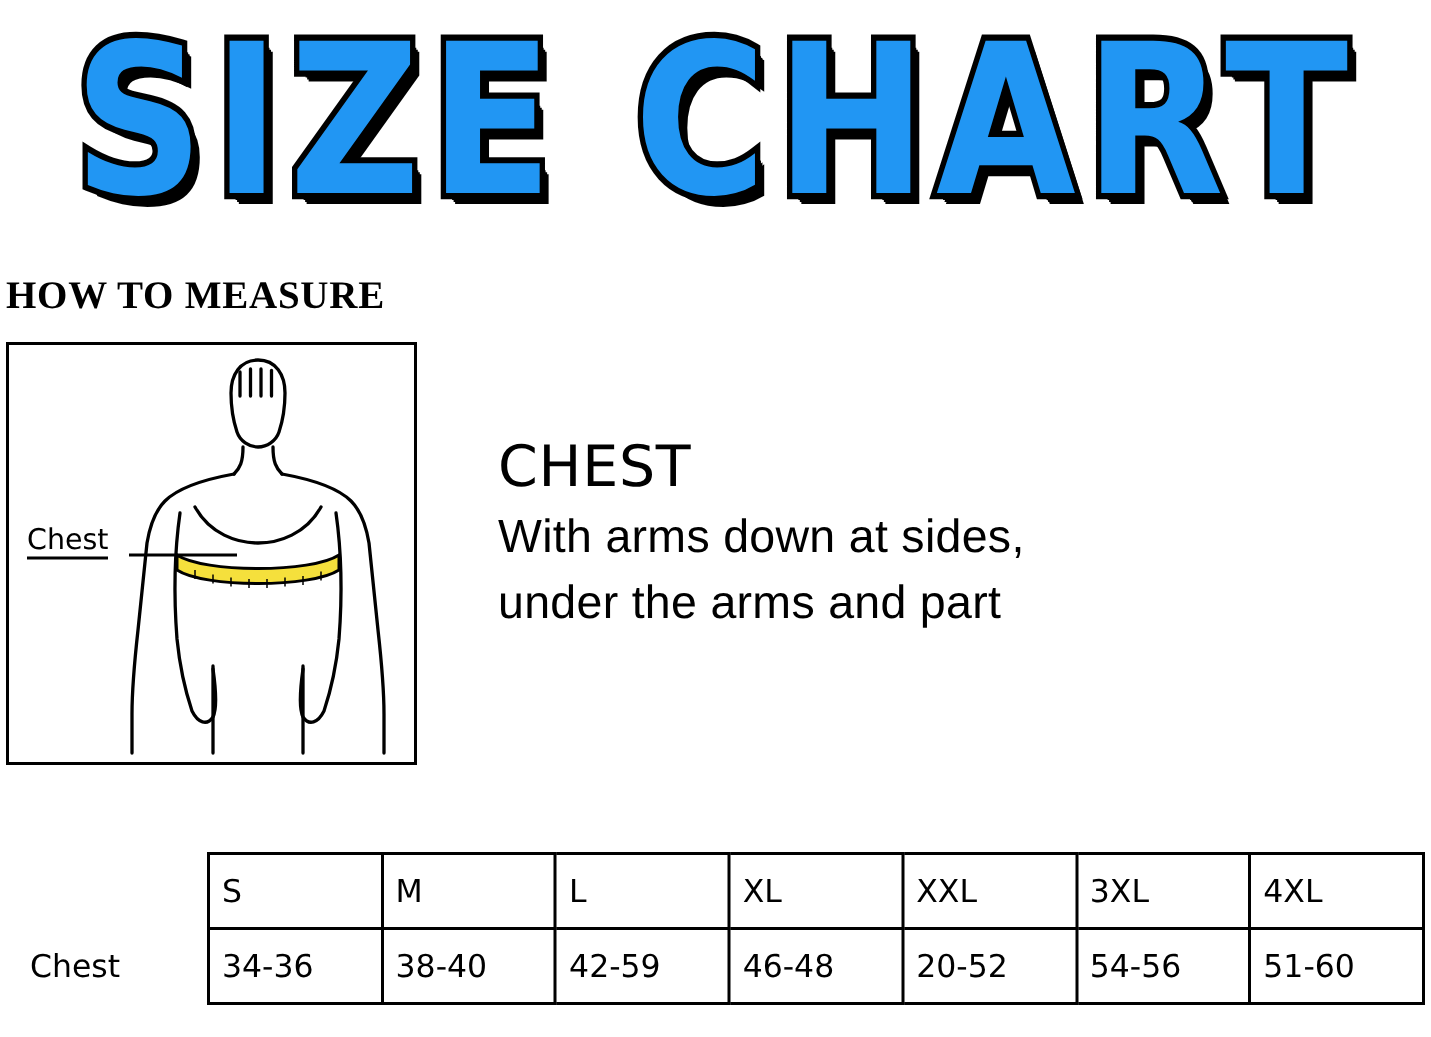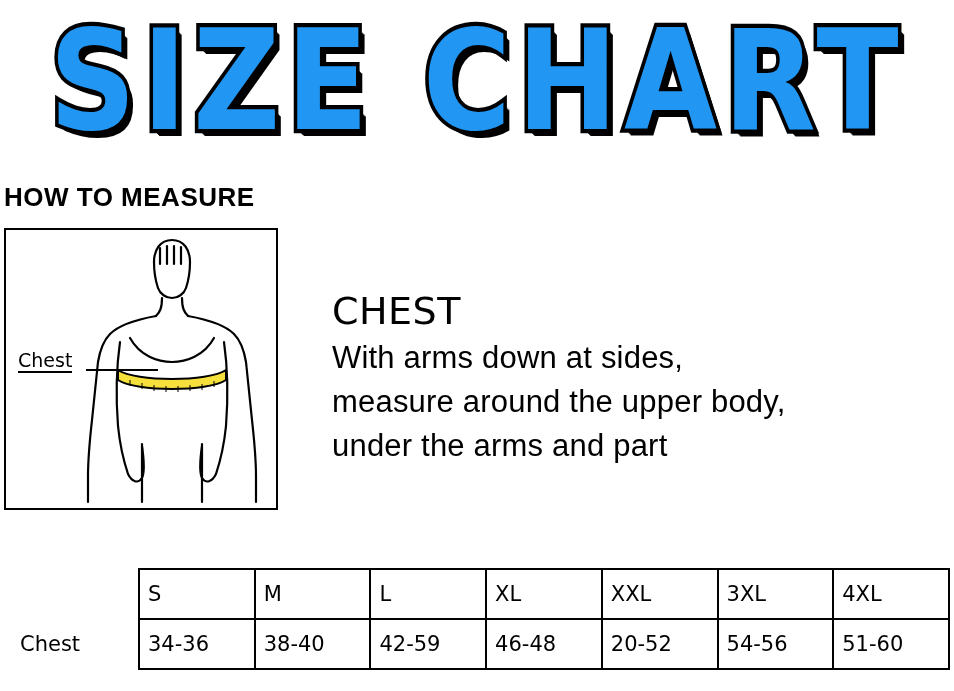--- a/index.html
+++ b/index.html
@@ -45,21 +45,21 @@
     transform: scaleY(1.18) scaleX(1.02);
     transform-origin: center top;
     white-space: nowrap;
   }
 
   
   .how-to {
     position: absolute;
     left: 4px;
     top: 182px;
-    font-family: Liberation Sans, sans-serif;
+    font-family: Liberation Serif, serif;
     font-weight: bold;
     font-size: 26px;
     letter-spacing: 0.5px;
   }
 
   
   .figure-box {
     position: absolute;
     left: 4px;
     top: 228px;
@@ -191,21 +191,20 @@
     </g>
   </svg>
 </div>
 <div class="chest-leader"></div>
 <div class="chest-label">Chest</div>
 
 <div class="desc">
   <div class="desc-title">CHEST</div>
   <div class="desc-body">
     <div>With arms down at sides,</div>
-    <div>measure around the upper body,</div>
     <div>under the arms and part</div>
   </div>
 </div>
 
 <div class="table-wrap">
   <table class="size-table">
     <tbody>
       <tr class="header-row">
         <td class="rowhead"></td>
         <td>S</td>

